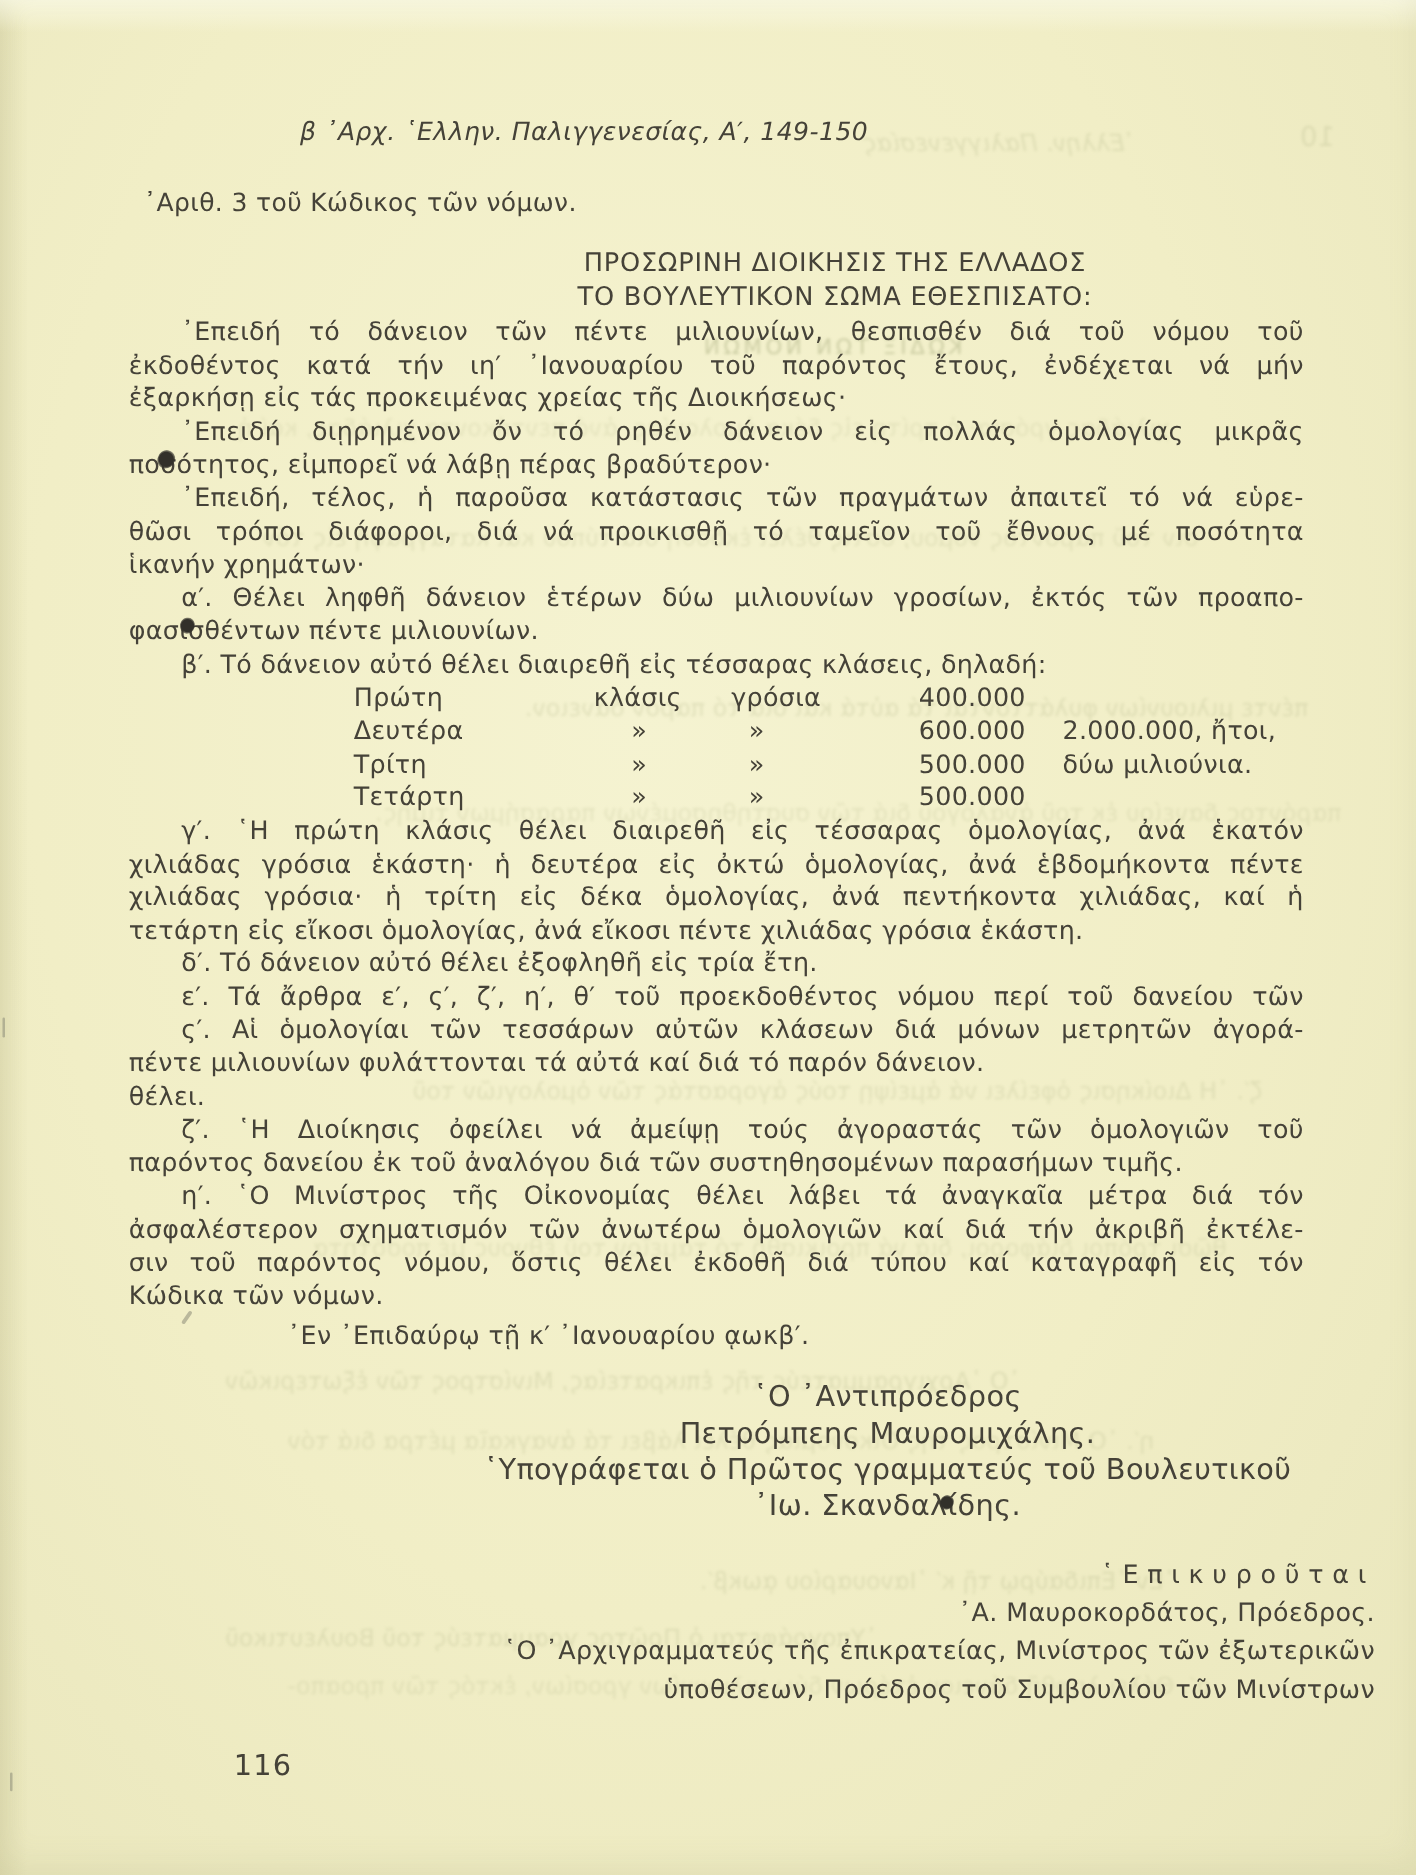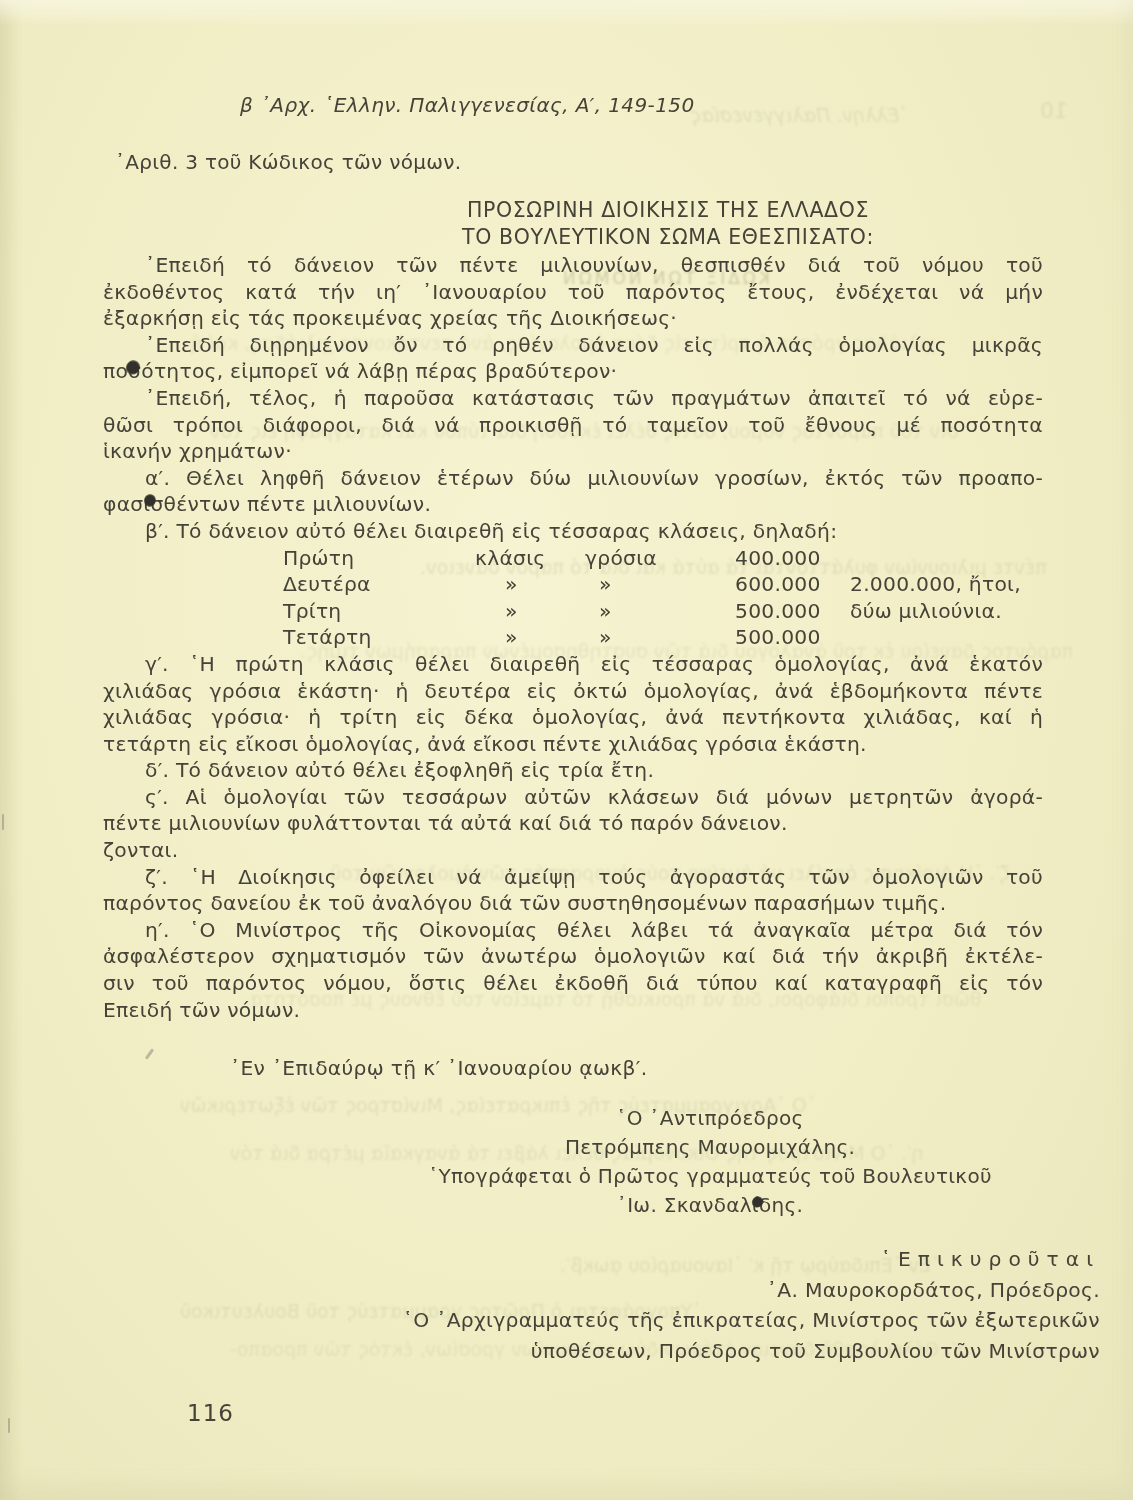--- a/index.html
+++ b/index.html
@@ -23,21 +23,21 @@
   .headings{left:103px;top:197px;width:940px;padding-left:95px;box-sizing:content-box;
     text-align:center;font-size:20.5px;line-height:27px;letter-spacing:.6px;}
   .bodycol{left:103px;top:252px;width:940px;font-size:20.3px;line-height:26.6px;letter-spacing:.25px;}
   .ln{min-height:26.6px;}
   .in{text-indent:42px;}
   .stretch{text-align:justify;text-align-last:justify;}
   .ltable{display:grid;grid-template-columns:192px 110px 150px 115px auto;padding-left:180px;}
   .gm1{padding-left:30px;}
   .gm2{padding-left:14px;}
   .dateline{left:230px;top:1056px;font-size:20.3px;letter-spacing:.3px;}
-  .sigblock{left:330px;top:1104px;width:760px;text-align:center;font-size:20px;line-height:29px;letter-spacing:.3px;}
+  .sigblock{left:330px;top:1104px;width:760px;text-align:center;font-size:23px;line-height:29px;letter-spacing:.3px;}
   .ratblock{left:300px;top:1244px;width:800px;text-align:right;font-size:20.3px;line-height:30.5px;letter-spacing:.3px;}
   .rat-title{letter-spacing:7px;}
   .pagenum{left:187px;top:1400px;font-size:23px;letter-spacing:1px;}
   .bleed{position:absolute;transform:scaleX(-1);filter:blur(1.1px);color:#b5b88c;font-size:19px;white-space:nowrap;pointer-events:none;}
   .blot{position:absolute;background:radial-gradient(circle,#32302a 55%,rgba(50,48,42,.55) 70%,rgba(50,48,42,0) 78%);border-radius:54% 46% 58% 44%;}
   .pencil{position:absolute;background:#8d8c78;opacity:.55;border-radius:2px;}
 </style>
 </head>
 <body>
 
@@ -102,29 +102,30 @@
       <div class="ln gm2">»</div>
       <div class="ln">500.000</div>
       <div class="ln"></div>
     </div>
 
     <div class="ln in stretch">γ′. ῾Η πρώτη κλάσις θέλει διαιρεθῆ εἰς τέσσαρας ὁμολογίας, ἀνά ἑκατόν</div>
     <div class="ln stretch">χιλιάδας γρόσια ἑκάστη· ἡ δευτέρα εἰς ὀκτώ ὁμολογίας, ἀνά ἑβδομήκοντα πέντε</div>
     <div class="ln stretch">χιλιάδας γρόσια· ἡ τρίτη εἰς δέκα ὁμολογίας, ἀνά πεντήκοντα χιλιάδας, καί ἡ</div>
     <div class="ln">τετάρτη εἰς εἴκοσι ὁμολογίας, ἀνά εἴκοσι πέντε χιλιάδας γρόσια ἑκάστη.</div>
     <div class="ln in">δ′. Τό δάνειον αὐτό θέλει ἐξοφληθῆ εἰς τρία ἔτη.</div>
+    <div class="ln in stretch">ε′. Τά ἄρθρα ε′, ς′, ζ′, η′, θ′ τοῦ προεκδοθέντος νόμου περί τοῦ δανείου τῶν</div>
     <div class="ln in stretch">ς′. Αἱ ὁμολογίαι τῶν τεσσάρων αὐτῶν κλάσεων διά μόνων μετρητῶν ἀγορά-</div>
     <div class="ln">πέντε μιλιουνίων φυλάττονται τά αὐτά καί διά τό παρόν δάνειον.</div>
-    <div class="ln">ζονται.</div>
+    <div class="ln">θέλει.</div>
     <div class="ln in stretch">ζ′. ῾Η Διοίκησις ὀφείλει νά ἀμείψῃ τούς ἀγοραστάς τῶν ὁμολογιῶν τοῦ</div>
     <div class="ln">παρόντος δανείου ἐκ τοῦ ἀναλόγου διά τῶν συστηθησομένων παρασήμων τιμῆς.</div>
     <div class="ln in stretch">η′. ῾Ο Μινίστρος τῆς Οἰκονομίας θέλει λάβει τά ἀναγκαῖα μέτρα διά τόν</div>
     <div class="ln stretch">ἀσφαλέστερον σχηματισμόν τῶν ἀνωτέρω ὁμολογιῶν καί διά τήν ἀκριβῆ ἐκτέλε-</div>
     <div class="ln stretch">σιν τοῦ παρόντος νόμου, ὅστις θέλει ἐκδοθῆ διά τύπου καί καταγραφῆ εἰς τόν</div>
-    <div class="ln">Επειδή τῶν νόμων.</div>
+    <div class="ln">Κώδικα τῶν νόμων.</div>
   </div>
 
   <div class="abs dateline">᾽Εν ᾽Επιδαύρῳ τῇ κ′ ᾽Ιανουαρίου ᾳωκβ′.</div>
 
   <div class="abs sigblock">
     <div>῾Ο ᾽Αντιπρόεδρος</div>
     <div>Πετρόμπεης Μαυρομιχάλης.</div>
     <div>῾Υπογράφεται ὁ Πρῶτος γραμματεύς τοῦ Βουλευτικοῦ</div>
     <div>᾽Ιω. Σκανδαλίδης.</div>
   </div>

